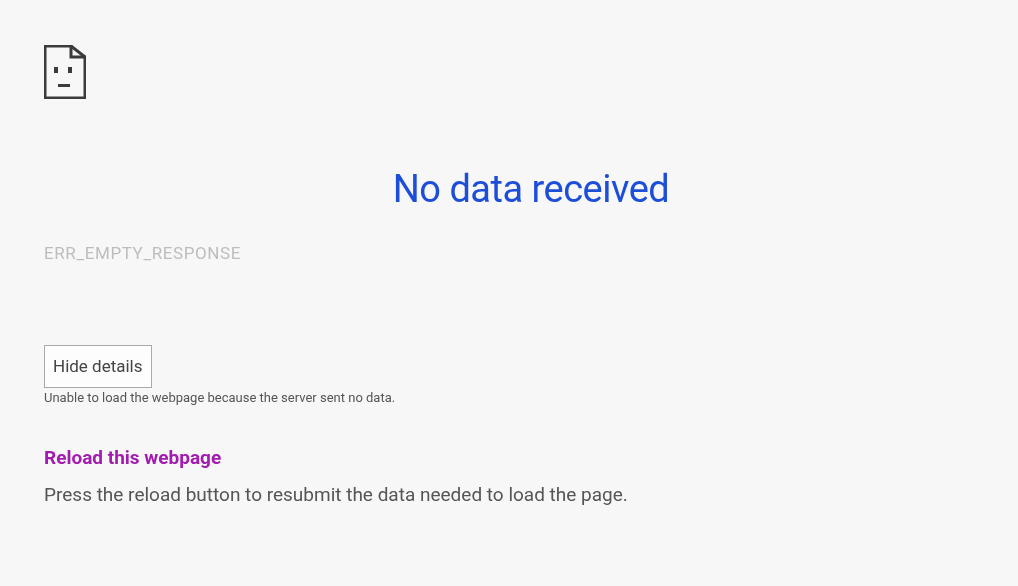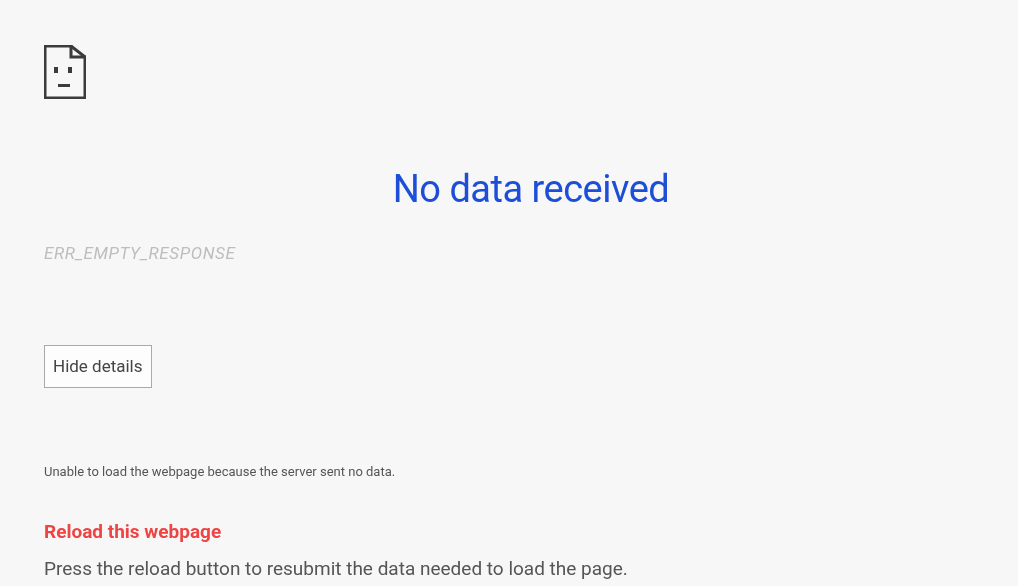--- a/index.html
+++ b/index.html
@@ -32,44 +32,42 @@
       margin-bottom: 32px;
       letter-spacing: -0.5px;
       text-align: center;
     }
     .error-code {
       font-size: 17px;
       color: #bdbdbd;
       letter-spacing: 0.6px;
       font-weight: 400;
       margin-bottom: 82px;
-      font-style: italic;
     }
     .hide-details-btn {
       display: inline-block;
       border: 1px solid #a9a9a9;
       background: #fdfdfd;
       color: #444;
       font-size: 17px;
       padding: 12px 8px;
       cursor: pointer;
       font-family: inherit;
       line-height: 1;
-      margin-bottom: 74px;
     }
     .details-text {
       font-size: 13px;
       color: #555;
       line-height: 1.5;
       margin-bottom: 38px;
     }
     .suggestion-title {
       font-size: 19px;
       font-weight: 700;
-      color: #ef4444;
+      color: #a21caf;
       margin-bottom: 12px;
     }
     .suggestion-body {
       font-size: 19px;
       color: #555;
       line-height: 1.5;
     }
   </style>
 </head>
 <body>

